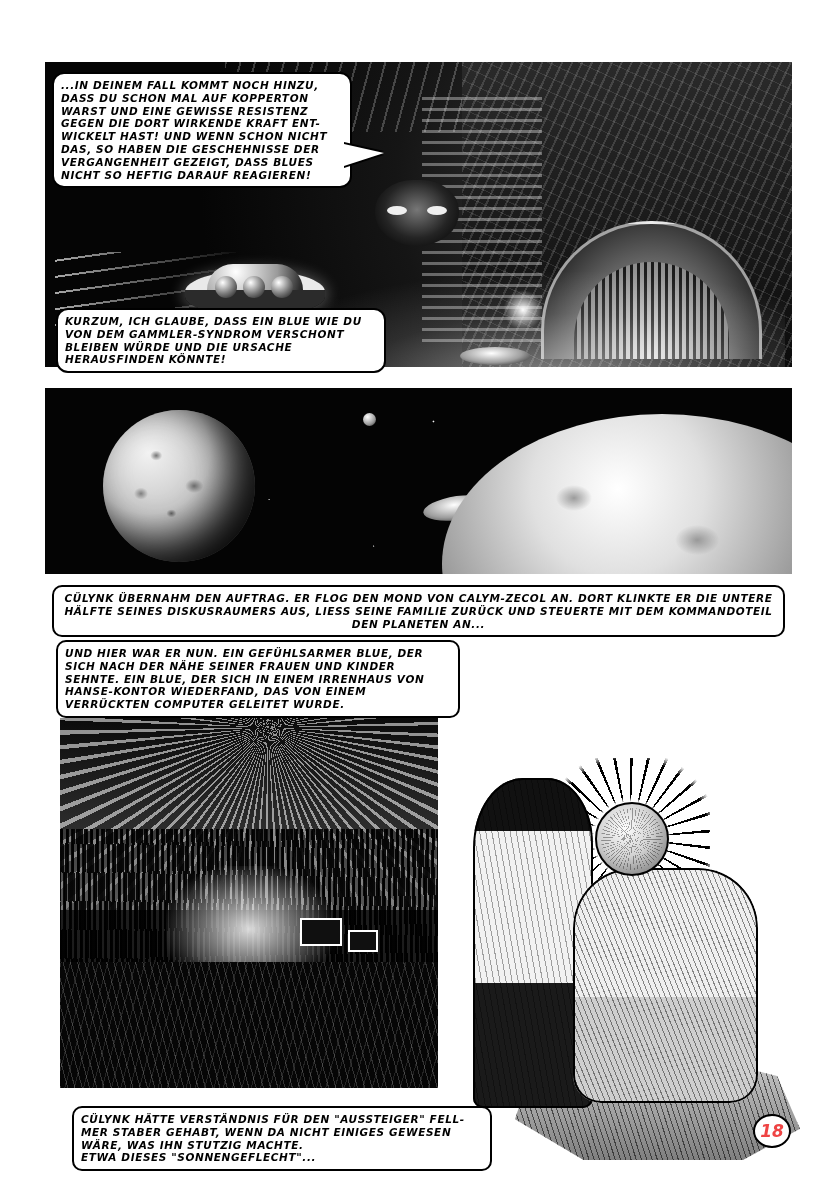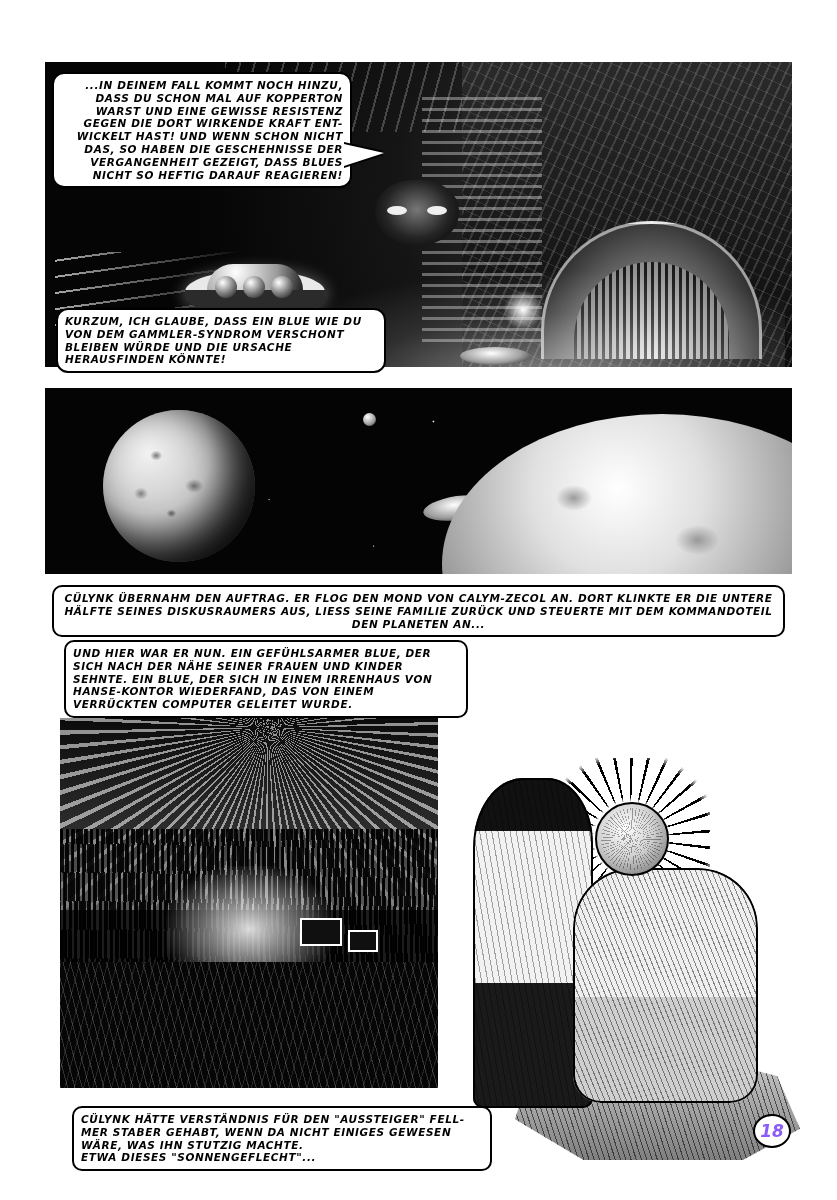--- a/index.html
+++ b/index.html
@@ -270,37 +270,37 @@
   }
 
   
   #page-number {
     position: absolute; right: 46px; bottom: 52px;
     width: 34px; height: 30px;
     border: 2px solid #000; border-radius: 50%;
     display: flex; align-items: center; justify-content: center;
     font-family: "DejaVu Sans", sans-serif;
     font-weight: 700; font-style: italic; font-size: 17px;
-    background: #fff; color: #8b5cf6;
+    background: #fff; color: #ef4444;
     z-index: 30;
   }
 
   
-  #balloon1 { left: 52px; top: 72px; width: 300px; text-align: right; }
+  #balloon1 { left: 52px; top: 72px; width: 300px; }
   #balloon1:after {
     content: ""; position: absolute; right: -34px; top: 62%;
     width: 0; height: 0;
     border-left: 40px solid #ffffff;
     border-top: 9px solid transparent;
     border-bottom: 13px solid transparent;
     filter: drop-shadow(0 2px 0 #000) drop-shadow(0 -2px 0 #000);
   }
   #balloon2 { left: 56px; top: 308px; width: 330px; }
   #caption2 { left: 52px; top: 585px; width: 733px; text-align: center; }
-  #caption3 { left: 64px; top: 640px; width: 404px; }
+  #caption3 { left: 56px; top: 640px; width: 404px; }
   #caption4 { left: 482px; top: 652px; width: 300px; border: none; background: transparent; }
   #caption5 { left: 56px; top: 1106px; width: 420px; margin-left: 16px; }
 
   .cap-line { display: block; white-space: pre-wrap; }
 </style>
 </head>
 <body>
 
 <div class="page">
 

